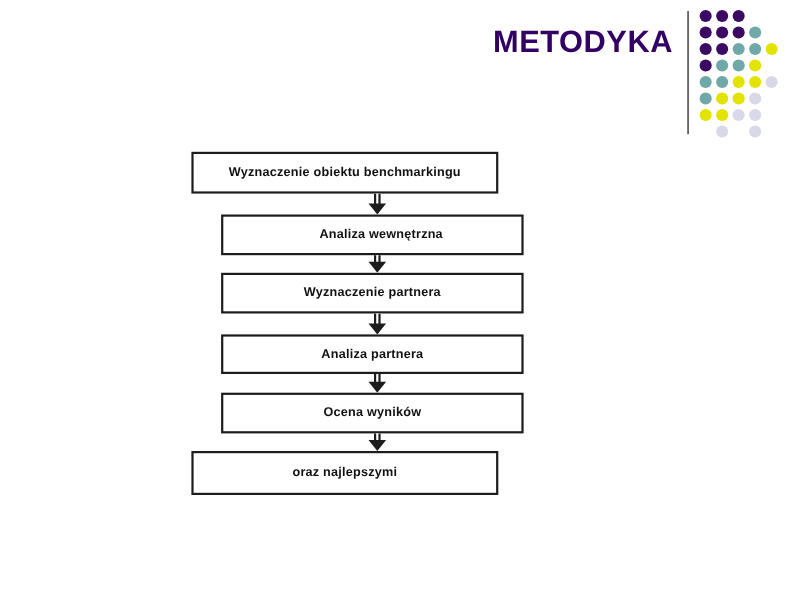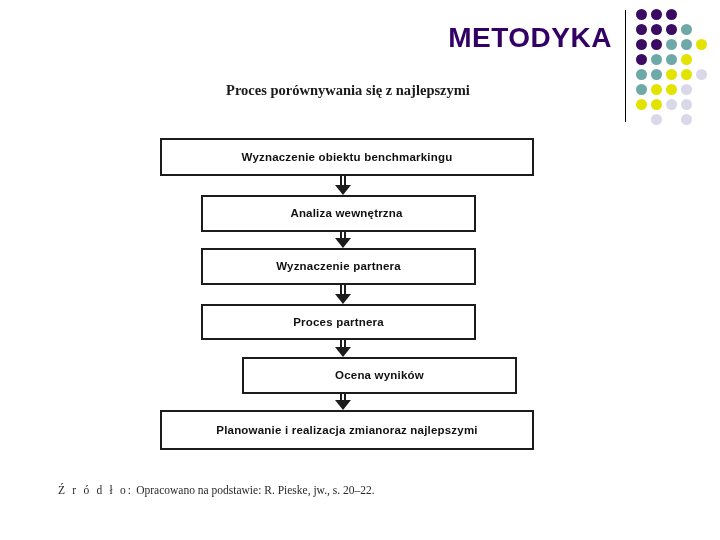--- a/index.html
+++ b/index.html
@@ -85,21 +85,21 @@
     align-items: center;
     justify-content: center;
     text-align: center;
     font-family: "Liberation Sans", sans-serif;
     font-weight: bold;
     font-size: 11.5px;
     color: #111111;
     line-height: 1.25;
     letter-spacing: 0.2px;
   }
-  .flow-box.wide { left: 160px; width: 374px; }
+  .flow-box.wide { left: 174px; width: 279px; }
   .flow-box.narrow { left: 201px; width: 275px; }
 
   
   .flow-arrow {
     position: absolute;
     left: 335px;
     width: 16px;
   }
   .flow-arrow .shaft {
     position: absolute;
@@ -172,21 +172,20 @@
       <div class="dot" style="left: 0px; top: 90px; background: rgb(227, 227, 0);"></div>
       <div class="dot" style="left: 15px; top: 90px; background: rgb(227, 227, 0);"></div>
       <div class="dot" style="left: 30px; top: 90px; background: rgb(216, 216, 232);"></div>
       <div class="dot" style="left: 45px; top: 90px; background: rgb(216, 216, 232);"></div>
       <div class="dot" style="left: 15px; top: 105px; background: rgb(216, 216, 232);"></div>
       <div class="dot" style="left: 45px; top: 105px; background: rgb(216, 216, 232);"></div>
     </div>
 
   <div id="figure">
 
-    <div id="figure-caption">Proces porównywania się z najlepszymi</div>
 
     <div id="flow-layers">
         <div class="flow-box wide" style="top: 78px; height: 38px;">
           <span>Wyznaczenie obiektu benchmarkingu</span>
         </div>
         <div class="flow-arrow" style="top: 116px; height: 19px;">
           <div class="shaft" style="height: 11px;"></div>
           <div class="head" style="top: 9px;"></div>
         </div>
         <div class="flow-box narrow" style="top: 135px; height: 37px; padding-left: 16px;">
@@ -197,39 +196,35 @@
           <div class="head" style="top: 6px;"></div>
         </div>
         <div class="flow-box narrow" style="top: 188px; height: 37px;">
           <span>Wyznaczenie partnera</span>
         </div>
         <div class="flow-arrow" style="top: 225px; height: 19px;">
           <div class="shaft" style="height: 11px;"></div>
           <div class="head" style="top: 9px;"></div>
         </div>
         <div class="flow-box narrow" style="top: 244px; height: 36px;">
-          <span>Proces partnera</span>
+          <span>Analiza partnera</span>
         </div>
         <div class="flow-arrow" style="top: 280px; height: 17px;">
           <div class="shaft" style="height: 9px;"></div>
           <div class="head" style="top: 7px;"></div>
         </div>
-        <div class="flow-box narrow" style="top: 297px; height: 37px; margin-left: 41px;">
+        <div class="flow-box narrow" style="top: 297px; height: 37px;">
           <span>Ocena wyników</span>
         </div>
         <div class="flow-arrow" style="top: 334px; height: 16px;">
           <div class="shaft" style="height: 8px;"></div>
           <div class="head" style="top: 6px;"></div>
         </div>
         <div class="flow-box wide" style="top: 350px; height: 40px;">
-          <span>Planowanie i realizacja zmian</span>
           <br>
           <span>oraz najlepszymi</span>
         </div>
       </div>
 
-    <div id="source-note">
-      <span class="label">Ź r ó d ł o:</span><span> Opracowano na podstawie: R. Pieske, jw., s. 20–22.</span>
-    </div>
 
   </div>
 
 </div>
 
 </body></html>

